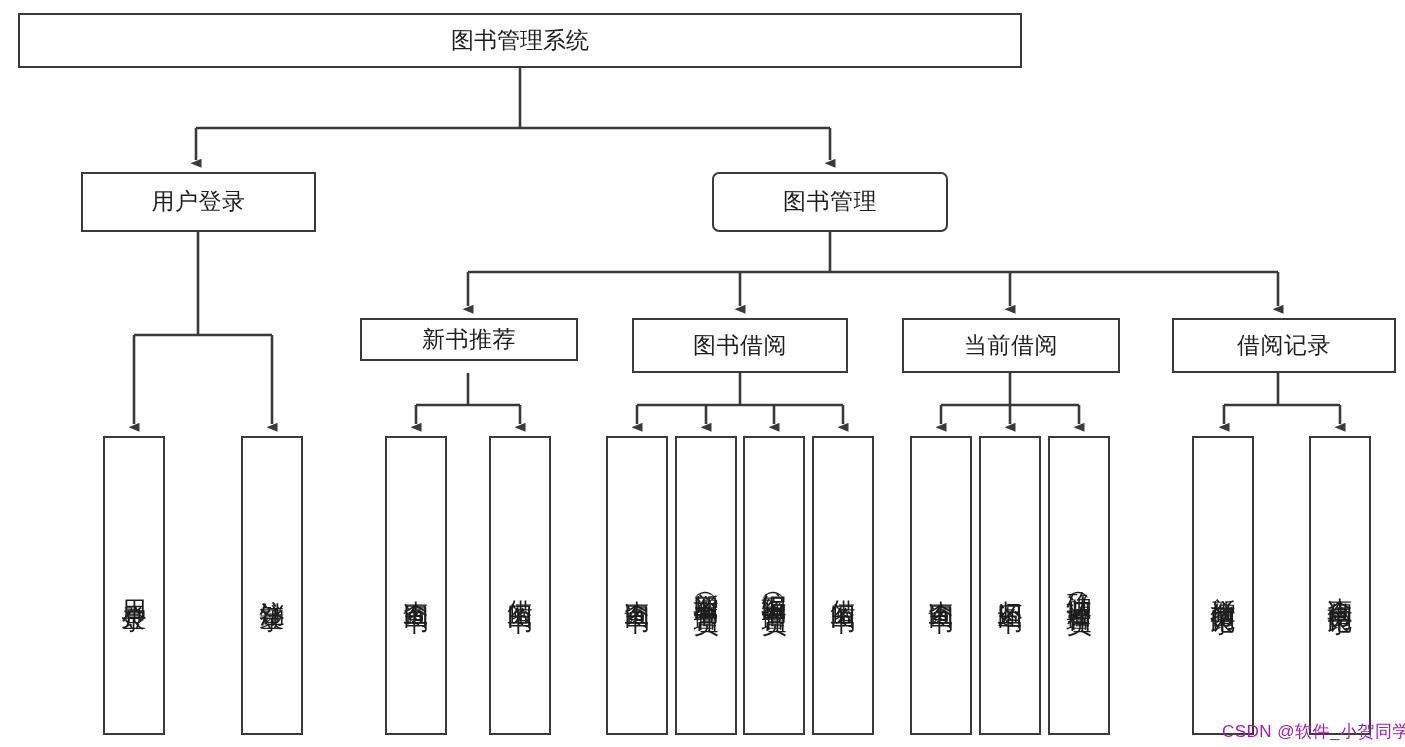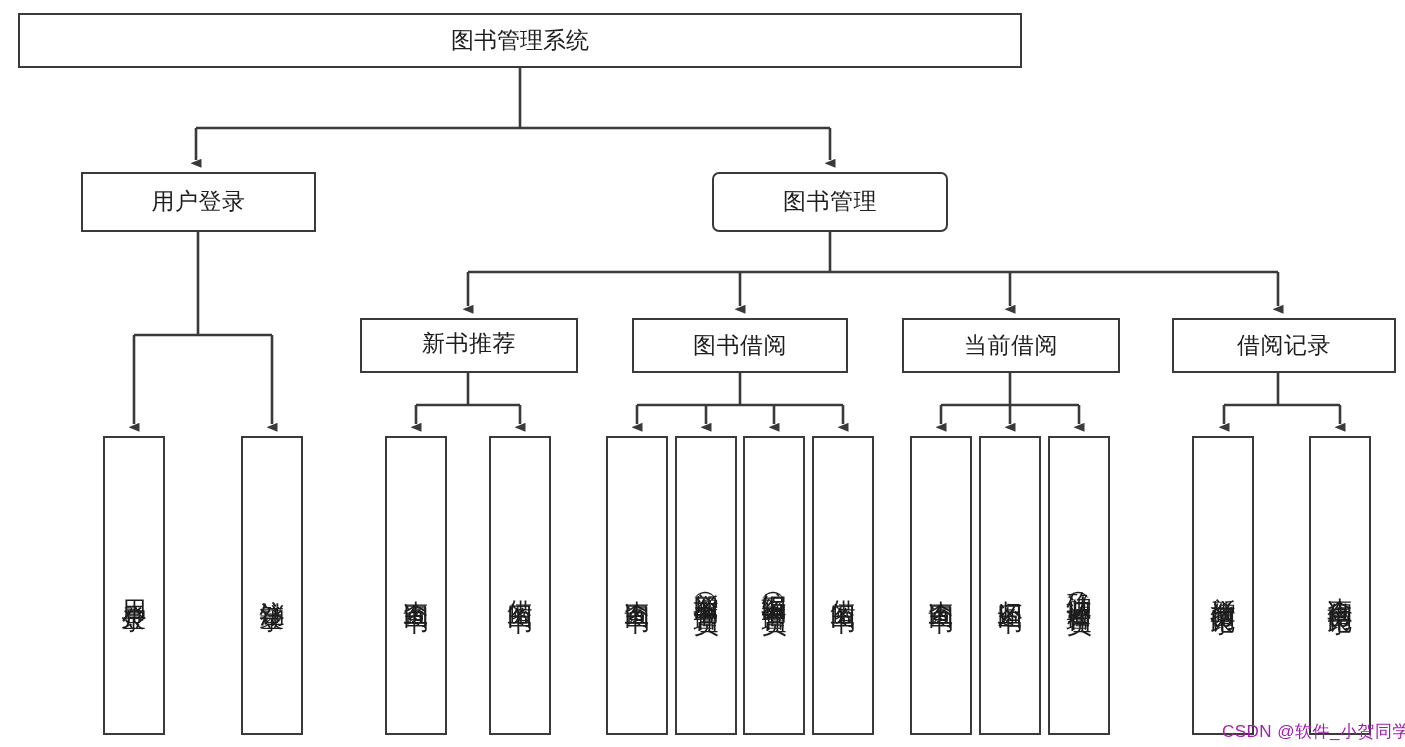--- a/index.html
+++ b/index.html
@@ -135,21 +135,21 @@
     <span class="node-label-h">图书管理系统</span>
   </div>
 
   <div class="node node-h" style="left:81px; top:172px; width:235px; height:60px;">
     <span class="node-label-h">用户登录</span>
   </div>
   <div class="node node-h" style="left:712px; top:172px; width:236px; height:60px;border-radius:7px;">
     <span class="node-label-h">图书管理</span>
   </div>
 
-  <div class="node node-h" style="left:360px; top:318px; width:218px; height:55px;font-family:Liberation Mono, monospace;">
+  <div class="node node-h" style="left:360px; top:318px; width:218px; height:43px;">
     <span class="node-label-h">新书推荐</span>
   </div>
   <div class="node node-h" style="left:632px; top:318px; width:216px; height:55px;">
     <span class="node-label-h">图书借阅</span>
   </div>
   <div class="node node-h" style="left:902px; top:318px; width:218px; height:55px;">
     <span class="node-label-h">当前借阅</span>
   </div>
   <div class="node node-h" style="left:1172px; top:318px; width:224px; height:55px;">
     <span class="node-label-h">借阅记录</span>

